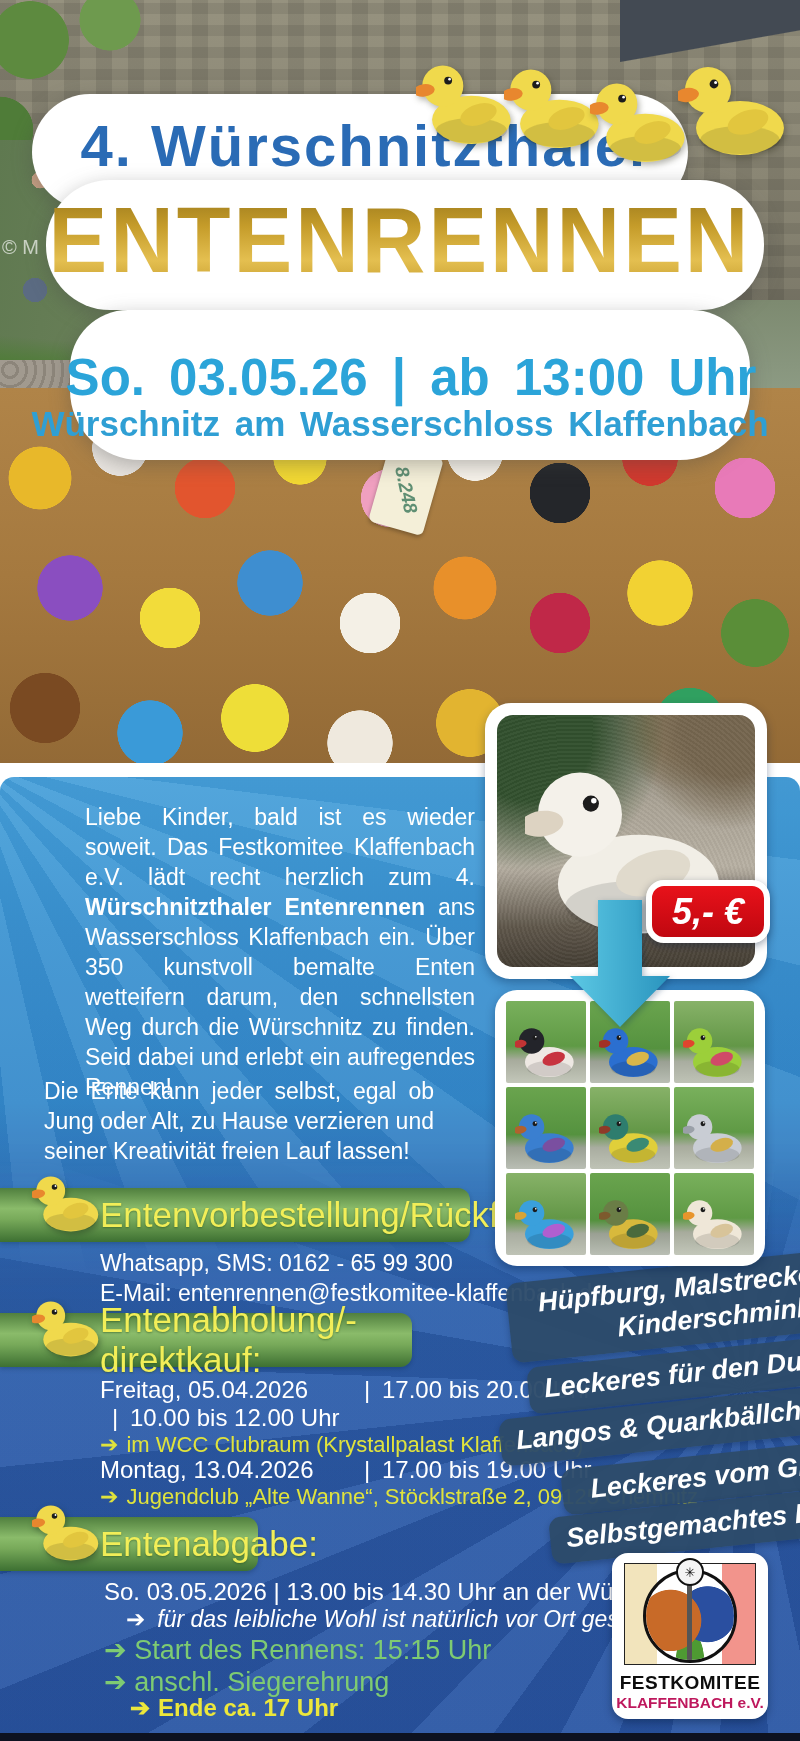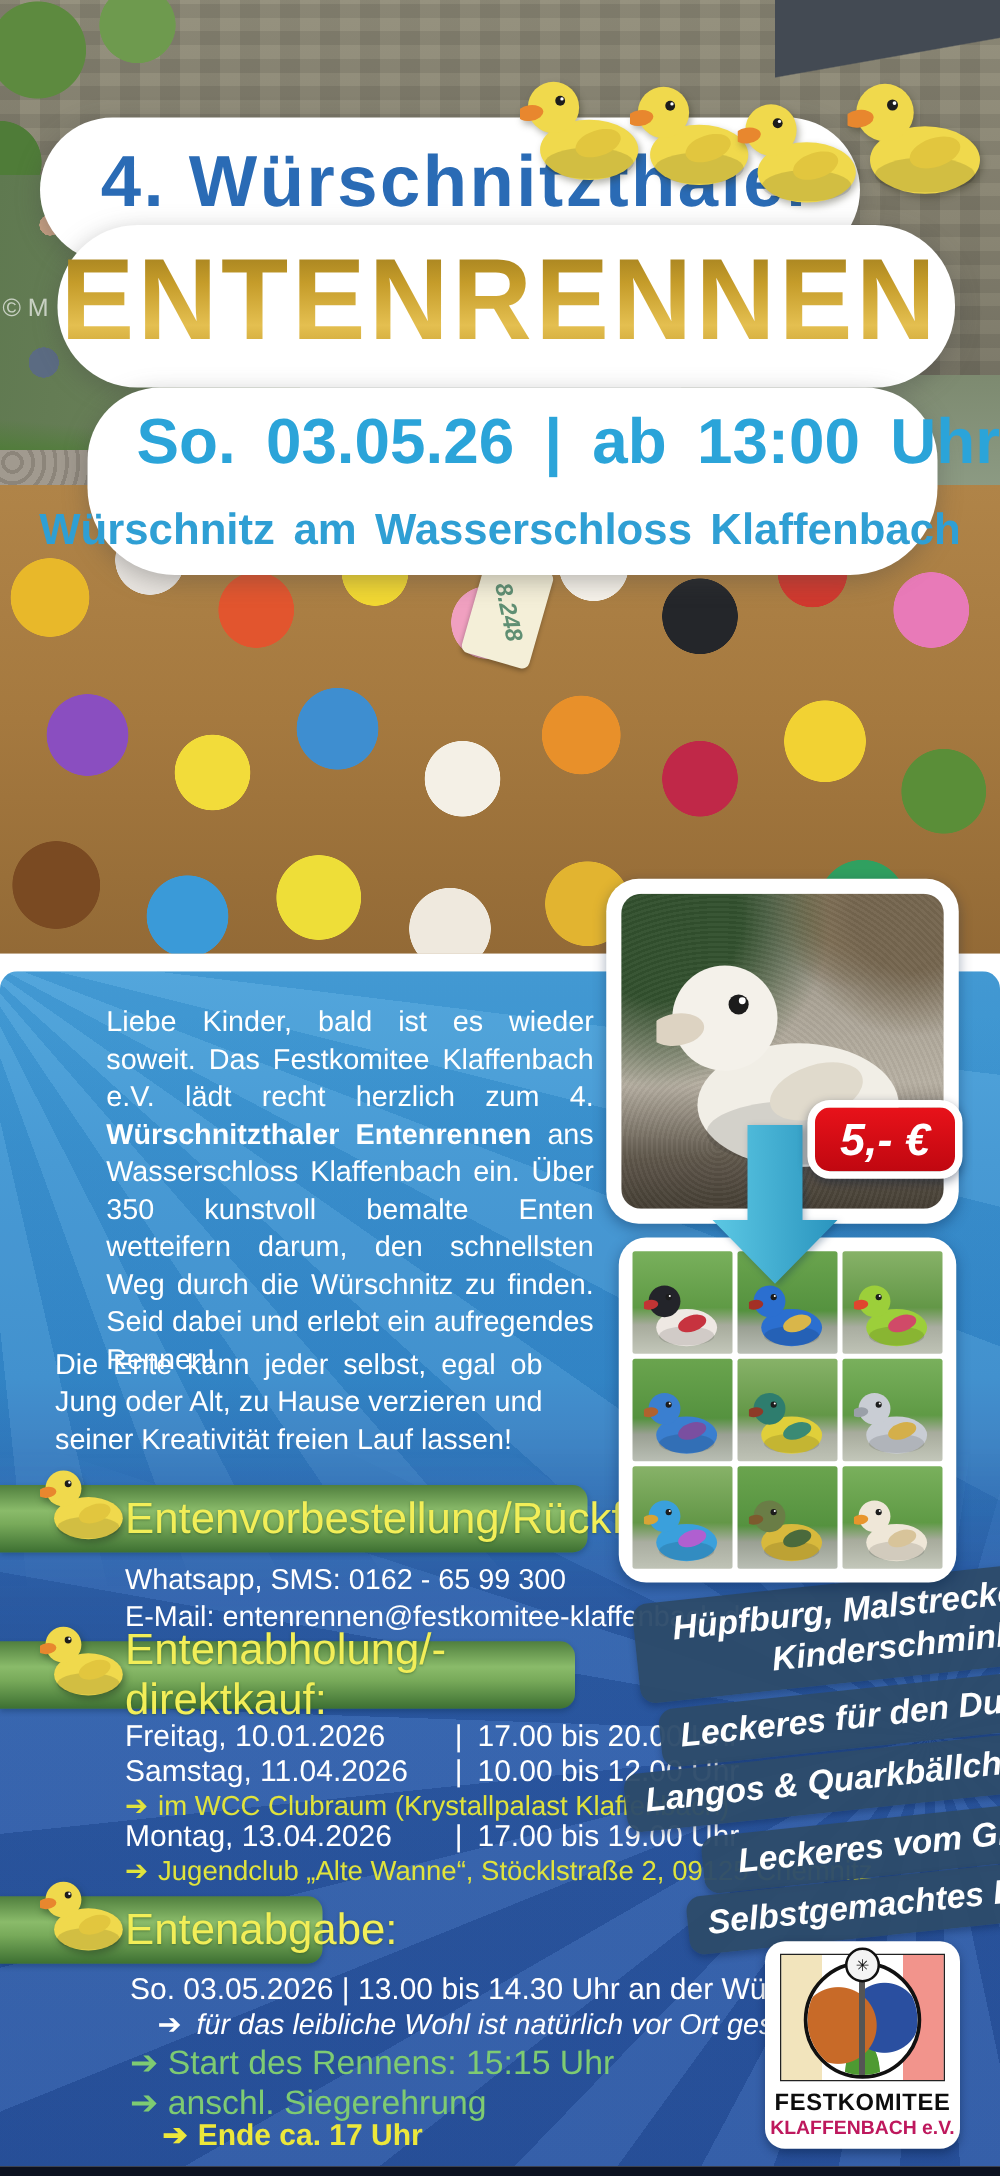--- a/index.html
+++ b/index.html
@@ -98,21 +98,21 @@
   .cloud.c1{left:32px;top:94px;width:656px;height:116px;border-radius:58px;}
   .cloud.c2{left:46px;top:180px;width:718px;height:130px;border-radius:64px;}
   .cloud.c3{left:70px;top:310px;width:680px;height:150px;border-radius:58px 58px 70px 70px;}
   .title1{position:absolute;left:0;right:66px;top:112px;z-index:4;text-align:center;
     font-size:58px;font-weight:800;letter-spacing:2px;color:#2a6bb5;}
   .title2{position:absolute;left:0;right:0;top:196px;z-index:4;text-align:center;
     font-size:88px;font-weight:900;letter-spacing:3px;line-height:1.0;
     background:linear-gradient(180deg,#9c7a1c 0%,#c59c2a 35%,#e4bf50 72%,#c9a132 100%);
     -webkit-background-clip:text;background-clip:text;color:transparent;
     transform:scaleY(1.05);}
-  .date-line{position:absolute;left:0;right:0;top:323px;z-index:4;text-align:right;
+  .date-line{position:absolute;left:0;right:0;top:348px;z-index:4;text-align:center;
     font-size:51px;font-weight:800;color:#2ba4d9;word-spacing:10px;padding-left:22px;}
   .loc-line{position:absolute;left:0;right:0;top:404px;z-index:4;text-align:center;
     font-size:35px;font-weight:800;color:#2f9fd4;word-spacing:5px;}
 
   
   .top-duck{position:absolute;z-index:4;filter:drop-shadow(2px 3px 3px rgba(40,40,20,.35));}
 
   
   .blue-section{position:absolute;left:0;top:777px;width:800px;height:956px;z-index:1;
     border-radius:14px 14px 0 0;overflow:hidden;
@@ -134,21 +134,21 @@
   .intro.p1{top:802px;margin-left:41px;}
   .intro.p2{top:1076px;}
 
   
   .gbanner{position:absolute;left:0;height:54px;z-index:2;border-radius:0 12px 12px 0;
     background:linear-gradient(180deg,#507f3e 0%,#8abb6a 38%,#78aa5a 58%,#3d7032 100%);
     box-shadow:0 2px 4px rgba(0,30,60,.25);display:flex;align-items:center;}
   .gbanner .glabel{margin-left:100px;color:#f2ee58;font-size:35px;
     text-shadow:0 1px 2px rgba(40,80,30,.5);}
   .gb1{top:1188px;width:470px;}
-  .gb2{top:1313px;width:460px;}
+  .gb2{top:1313px;width:412px;}
   .gb3{top:1517px;width:258px;}
   .banner-duck{position:absolute;z-index:3;filter:drop-shadow(2px 3px 3px rgba(20,40,20,.4));}
 
   
   .wtext{position:absolute;left:100px;z-index:2;color:#fff;font-size:23px;}
   .contact1{top:1250px;}
   .contact2{top:1280px;}
   .sched{position:absolute;left:100px;z-index:2;color:#fff;font-size:24px;display:flex;}
   .sched .day{width:252px;}
   .sched .sep{width:30px;text-align:center;}
@@ -319,26 +319,25 @@
   <div class="wtext contact2">E-Mail: entenrennen@festkomitee-klaffenbach.de</div>
 
   <div class="gbanner gb2">
     <div class="glabel">Entenabholung/-direktkauf:</div>
   </div>
   <svg class="banner-duck" style="left:32px;top:1289px" width="70" height="76">
       <use href="#duck"></use>
     </svg>
 
   <div class="sched r1">
-    <span class="day">Freitag, 10.01.2026</span>
+    <span class="day">Freitag, 05.04.2026</span>
     <span class="sep">|</span>
     <span class="time">17.00 bis 20.00 Uhr</span>
   </div>
   <div class="sched r2">
-    <span class="day">Samstag, 11.04.2026</span>
     <span class="sep">|</span>
     <span class="time">10.00 bis 12.00 Uhr</span>
   </div>
   <div class="ynote n1">
     <span class="arr">➔</span><span>im WCC Clubraum (Krystallpalast Klaffenbach)</span>
   </div>
   <div class="sched r3">
     <span class="day">Montag, 13.04.2026</span>
     <span class="sep">|</span>
     <span class="time">17.00 bis 19.00 Uhr</span>

